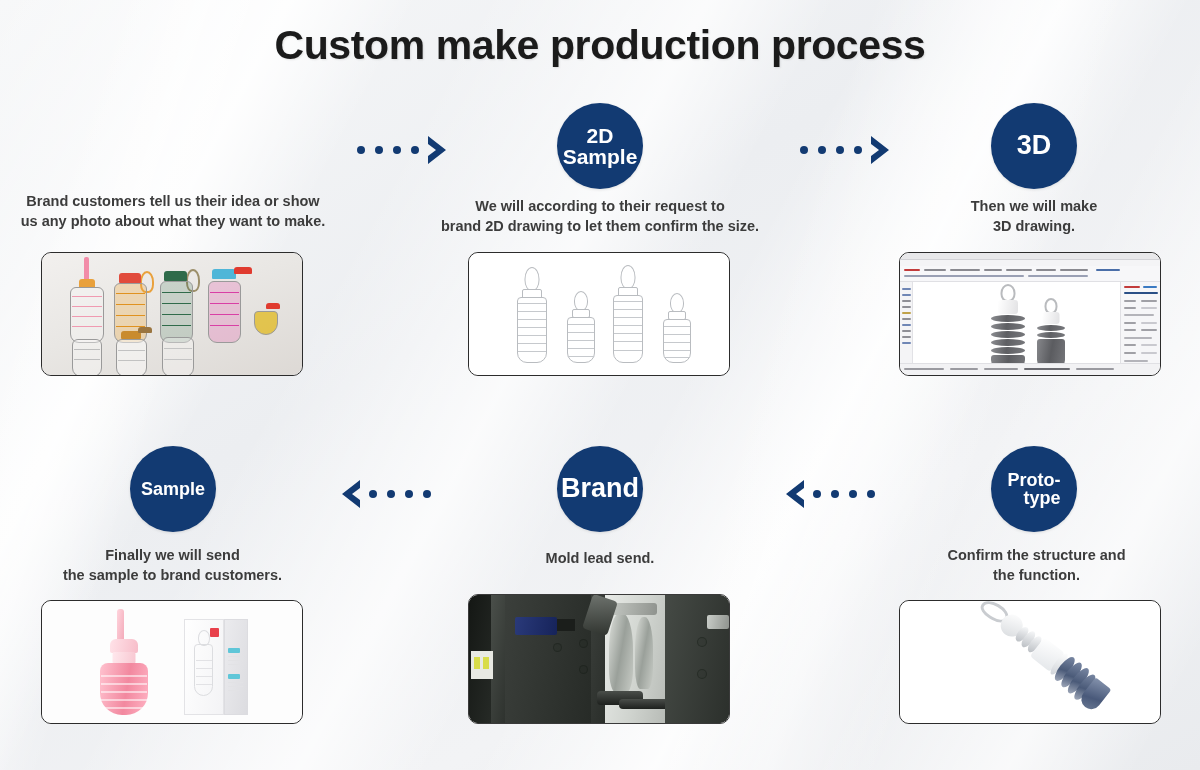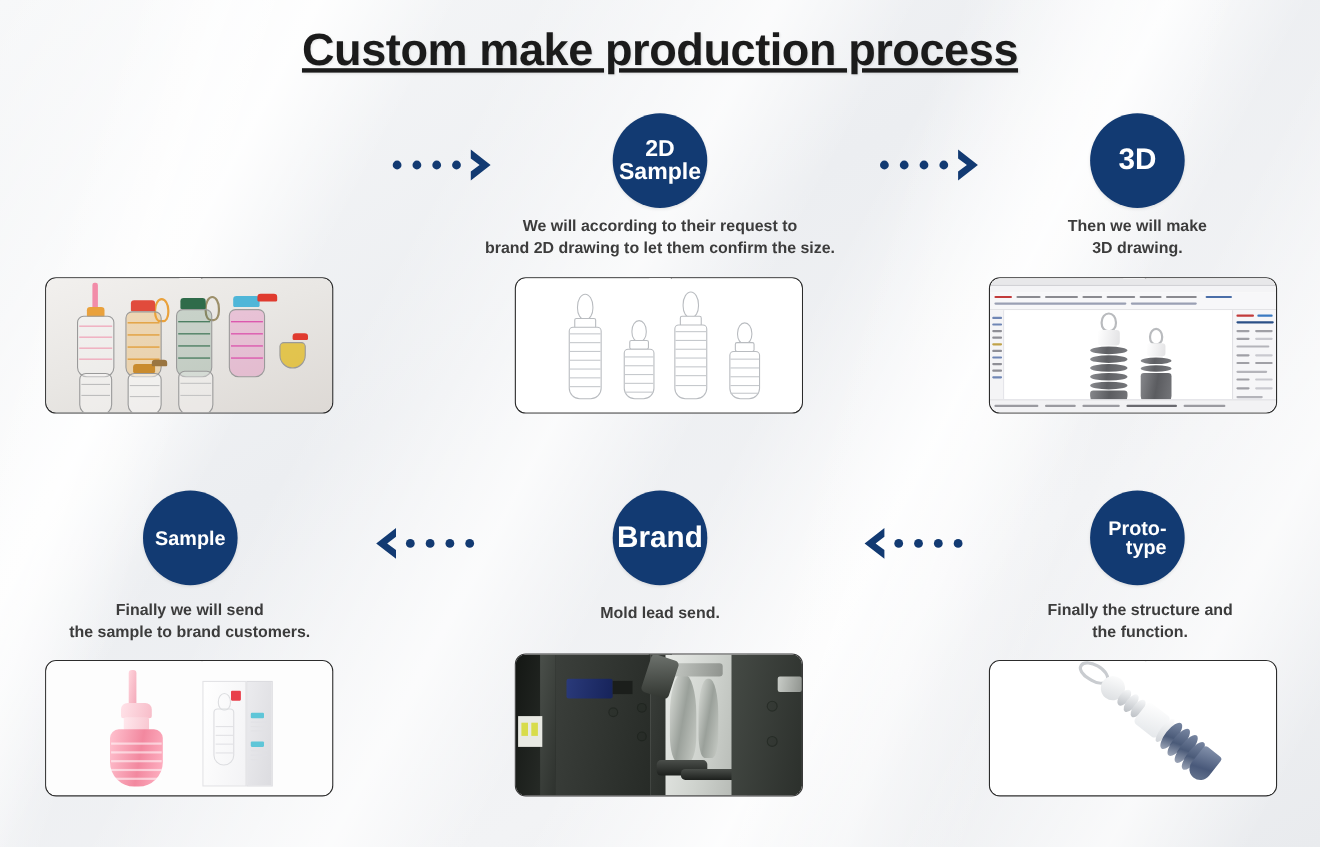--- a/index.html
+++ b/index.html
@@ -42,21 +42,20 @@
     top: 22px;
     left: 0;
     width: 1200px;
     text-align: center;
     font-size: 41px;
     font-weight: bold;
     letter-spacing: -0.4px;
     color: #1b1b1b;
     font-family: "Liberation Sans", sans-serif;
     text-shadow: 1px 1px 2px rgba(0,0,0,0.10);
-    text-decoration: underline;
   }
 
   
   .circle {
     position: absolute;
     width: 86px;
     height: 86px;
     border-radius: 50%;
     background: #123a72;
     color: #fff;
@@ -231,20 +230,22 @@
 </style>
 </head>
 <body>
 
 <div id="bg"></div>
 
 <div id="page">
 
   <div class="title">Custom make production process</div>
 
+  <div class="caption" style="left:8px; top:192px; width:330px;">Brand customers tell us their idea or show
+us any photo about what they want to make.</div>
 
   <div class="card" style="left:41px; top:252px; width:262px; height:124px;">
     <div class="card-pointer"></div>
     <div class="card-inner">
       <div class="sketch-bg"></div>
 
       <div class="sk-bottle" style="left:28px; top:18px; width:34px; height:72px;">
         <div class="sk-straw" style="left:14px; top:-14px; height:26px; background:#f28ca8;"></div>
         <div class="sk-cap" style="left:9px; top:8px; width:16px; height:9px; background:#e9a13c;"></div>
         <div class="sk-body" style="width:34px; height:56px;">
@@ -602,21 +603,21 @@
     <span class="dot"></span>
     <span class="dot"></span>
     <span class="dot"></span>
     <span class="dot"></span>
   </div>
 
   <div class="circle c-small" style="left:991px; top:446px;text-align:right;">
     <span class="lbl">Proto-
 type</span>
   </div>
-  <div class="caption" style="left:894px; top:546px; width:285px;">Finally the structure and
+  <div class="caption" style="left:894px; top:546px; width:285px;">Confirm the structure and
 the function.</div>
 
   <div class="card" style="left:899px; top:600px; width:262px; height:124px;">
     <div class="card-pointer"></div>
     <div class="card-inner">
       <div class="proto-wrap"></div>
       <div class="pr" style="left:52px; top:6px; width:160px; height:112px; transform:rotate(38deg);">
         <div class="pr-loop" style="left:4px;  top:30px; width:30px; height:17px; transform:rotate(-8deg);"></div>
         <div class="pr-knob" style="left:30px; top:28px; width:22px; height:22px;"></div>
         <div class="pr-ring" style="left:50px; top:31px; width:9px;  height:17px;"></div>

